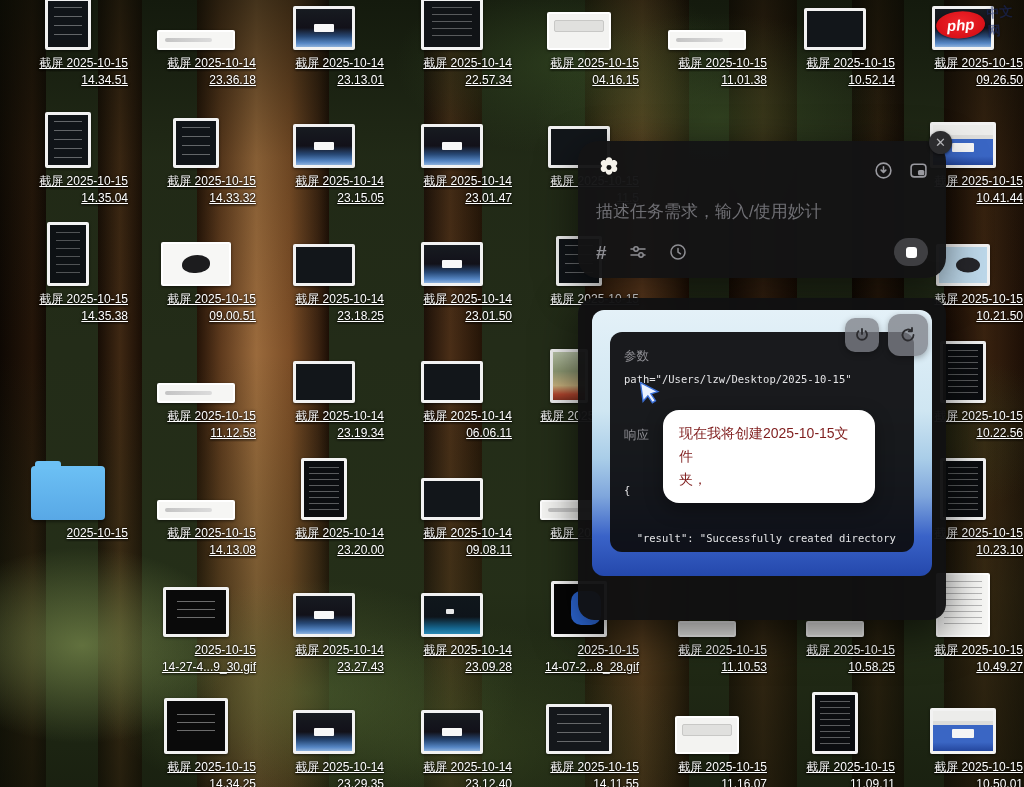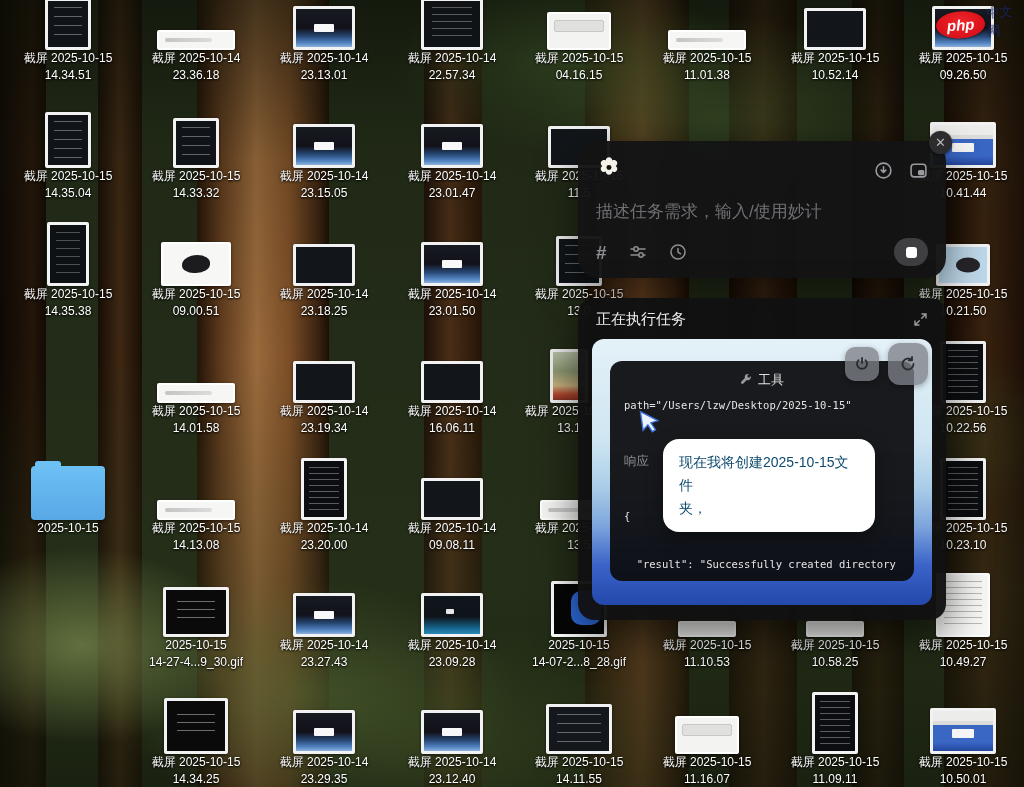--- a/index.html
+++ b/index.html
@@ -24,22 +24,22 @@
     radial-gradient(300px 160px at 30% 88%, rgba(95,115,58,.5), transparent 70%),
     radial-gradient(260px 150px at 70% 15%, rgba(70,95,45,.45), transparent 70%),
     radial-gradient(240px 130px at 55% 8%, rgba(60,85,40,.5), transparent 70%),
     radial-gradient(200px 120px at 90% 55%, rgba(55,75,35,.4), transparent 70%),
     radial-gradient(320px 180px at 45% 95%, rgba(70,88,40,.45), transparent 70%),
     linear-gradient(180deg, rgba(10,14,6,.6) 0%, rgba(20,26,12,.15) 20%, rgba(0,0,0,0) 45%, rgba(40,52,24,.3) 75%, rgba(18,24,10,.55) 100%);}
   
   #icons{position:absolute;inset:0;z-index:10;}
   .ditem{position:absolute;width:120px;display:flex;flex-direction:column;align-items:center;cursor:default;}
   .thumb{position:relative;margin:0 auto;box-sizing:border-box;border-radius:2px;box-shadow:0 1px 3px rgba(0,0,0,.55);flex:none;}
-  .dlabel{text-align:center;font-size:12px;line-height:17px;color:#fff;
-    text-shadow:0 1px 2px rgba(0,0,0,.9),0 0 3px rgba(0,0,0,.65);width:120px;}
+  .dlabel{margin-top:5px;text-align:right;font-size:12px;line-height:17px;color:#fff;
+    text-shadow:0 1px 2px rgba(0,0,0,.9),0 0 3px rgba(0,0,0,.65);width:120px;text-decoration:underline;}
   .k-darkmenu{background:#101418;border:3px solid #f2f2f2;}
   .k-darkmenu::after{content:'';position:absolute;inset:6px 6px;background:repeating-linear-gradient(180deg,rgba(255,255,255,.35) 0 1px,transparent 1px 9px);}
   .k-darktall{background:#0d1114;border:3px solid #f3f3f3;}
   .k-darktall::after{content:'';position:absolute;inset:7px 6px;background:repeating-linear-gradient(180deg,rgba(255,255,255,.28) 0 1px,transparent 1px 8px);}
   .k-darkwide{background:#12161a;border:3px solid #f2f2f2;}
   .k-darktext{background:#101316;border:3px solid #f2f2f2;}
   .k-darktext::after{content:'';position:absolute;inset:6px 8px;background:repeating-linear-gradient(180deg,rgba(255,255,255,.3) 0 1px,transparent 1px 7px);}
   .k-bluewin{border:3px solid #f2f2f2;background:linear-gradient(180deg,#171b21 0%,#121119 50%,#274875 72%,#5586c4 90%,#8db1dd 100%);}
   .k-bluewin::after{content:'';position:absolute;left:50%;top:40%;width:20px;height:8px;transform:translateX(-50%);background:#f8f8f8;border-radius:1px;}
   .k-tealwin{border:3px solid #f2f2f2;background:linear-gradient(180deg,#10171c 0%,#0e141a 55%,#15668f 85%,#2a89b5 100%);}
@@ -102,21 +102,21 @@
     background:linear-gradient(180deg,#e4f1f8 0%,#cfe6f2 38%,#a9cde8 56%,#7fa6dc 70%,#3a63c8 85%,#2448ac 100%);}
   .tool-inner{position:absolute;left:18px;right:18px;top:22px;bottom:24px;background:rgba(13,13,15,.94);
     border-radius:12px;padding:10px 14px;box-sizing:border-box;color:#d8d8da;}
   .tool-title-row{display:flex;align-items:center;justify-content:center;gap:6px;margin-bottom:8px;}
   .tool-title{font-size:13px;color:#dededf;}
   .sec-label{font-size:12.5px;color:#8e8e93;margin:6px 0 6px;}
   .code{font-family:"DejaVu Sans Mono","Liberation Mono",monospace;font-size:10.5px;line-height:16px;color:#e4e4e6;
     white-space:pre-wrap;word-break:break-all;}
   .tooltip{position:absolute;left:71px;top:100px;width:212px;box-sizing:border-box;background:#fff;border-radius:16px;
     padding:12px 16px;box-shadow:0 6px 18px rgba(0,0,0,.35);z-index:5;}
-  .tooltip div{font-size:14px;line-height:23px;color:#0c4a6e;}
+  .tooltip div{font-size:14px;line-height:23px;color:#7f1d1d;}
   .cursor-icon{position:absolute;left:48px;top:70px;z-index:6;}
   .cardbtn{position:absolute;border:none;border-radius:10px;background:rgba(125,128,136,.78);cursor:pointer;
     display:flex;align-items:center;justify-content:center;box-shadow:0 2px 6px rgba(0,0,0,.3);z-index:7;}
   #btn-power{left:253px;top:8px;width:34px;height:34px;}
   #btn-refresh{left:296px;top:4px;width:40px;height:42px;border-radius:12px;}
 </style>
 </head>
 <body>
 
 <div id="wallpaper">
@@ -269,35 +269,35 @@
     <div class="thumb k-blueblob" style="width: 54px; height: 42px;"></div>
     <div class="dlabel">
       <div class="l1">截屏 2025-10-15</div>
         <div class="l2">10.21.50</div>
     </div>
   </div>
     <div class="ditem" style="left: 136px; top: 383px;">
     <div class="thumb k-whitebar" style="width: 78px; height: 20px;"></div>
     <div class="dlabel">
       <div class="l1">截屏 2025-10-15</div>
-        <div class="l2">14.01.58</div>
+        <div class="l2">11.12.58</div>
     </div>
   </div>
     <div class="ditem" style="left: 264px; top: 361px;">
     <div class="thumb k-darkwide" style="width: 62px; height: 42px;"></div>
     <div class="dlabel">
       <div class="l1">截屏 2025-10-14</div>
         <div class="l2">23.19.34</div>
     </div>
   </div>
     <div class="ditem" style="left: 392px; top: 361px;">
     <div class="thumb k-darkwide" style="width: 62px; height: 42px;"></div>
     <div class="dlabel">
       <div class="l1">截屏 2025-10-14</div>
-        <div class="l2">16.06.11</div>
+        <div class="l2">06.06.11</div>
     </div>
   </div>
     <div class="ditem" style="left: 509px; top: 349px;">
     <div class="thumb k-photo" style="width: 38px; height: 54px;"></div>
     <div class="dlabel">
       <div class="l1">截屏 2025-10-15</div>
         <div class="l2">13.1</div>
     </div>
   </div>
     <div class="ditem" style="left: 903px; top: 341px;">
@@ -500,38 +500,23 @@
           </svg>
       </button>
     </div>
     <button class="stop-btn">
         <span class="sq"></span>
       </button>
   </div>
 </div>
 
 <div id="taskpanel">
-  <div class="tp-header">
-    <span class="tp-title">正在执行任务</span>
-    <button class="icon-btn">
-      <svg width="15" height="15" viewBox="0 0 15 15">
-          <path d="M9 2h4v4M13 2 8.7 6.3M6 13H2V9M2 13l4.3-4.3" fill="none" stroke="#9a9aa0" stroke-width="1.4" stroke-linecap="round"></path>
-        </svg>
-    </button>
-  </div>
   <div class="tool-card">
     <div class="tool-inner">
-      <div class="tool-title-row">
-        <span>
-          <svg width="12" height="12" viewBox="0 0 12 12">
-              <path d="M8.8 1.2a3 3 0 0 0-3.9 3.9L1.4 8.6a1.3 1.3 0 0 0 1.9 1.9l3.5-3.5a3 3 0 0 0 3.9-3.9L8.9 4.9l-1.8-1.8z" fill="#9a9aa0"></path>
-            </svg>
-        </span>
-        <span class="tool-title">工具</span>
-      </div>
+      <div class="sec-label">参数</div>
       <div class="code">path="/Users/lzw/Desktop/2025-10-15"</div>
       <div class="sec-label" style="margin-top:40px">响应</div>
       <div class="code">
         <div>{</div>
         <div>  "result": "Successfully created directory</div>
         
         
       </div>
     </div>
     <div class="tooltip">

